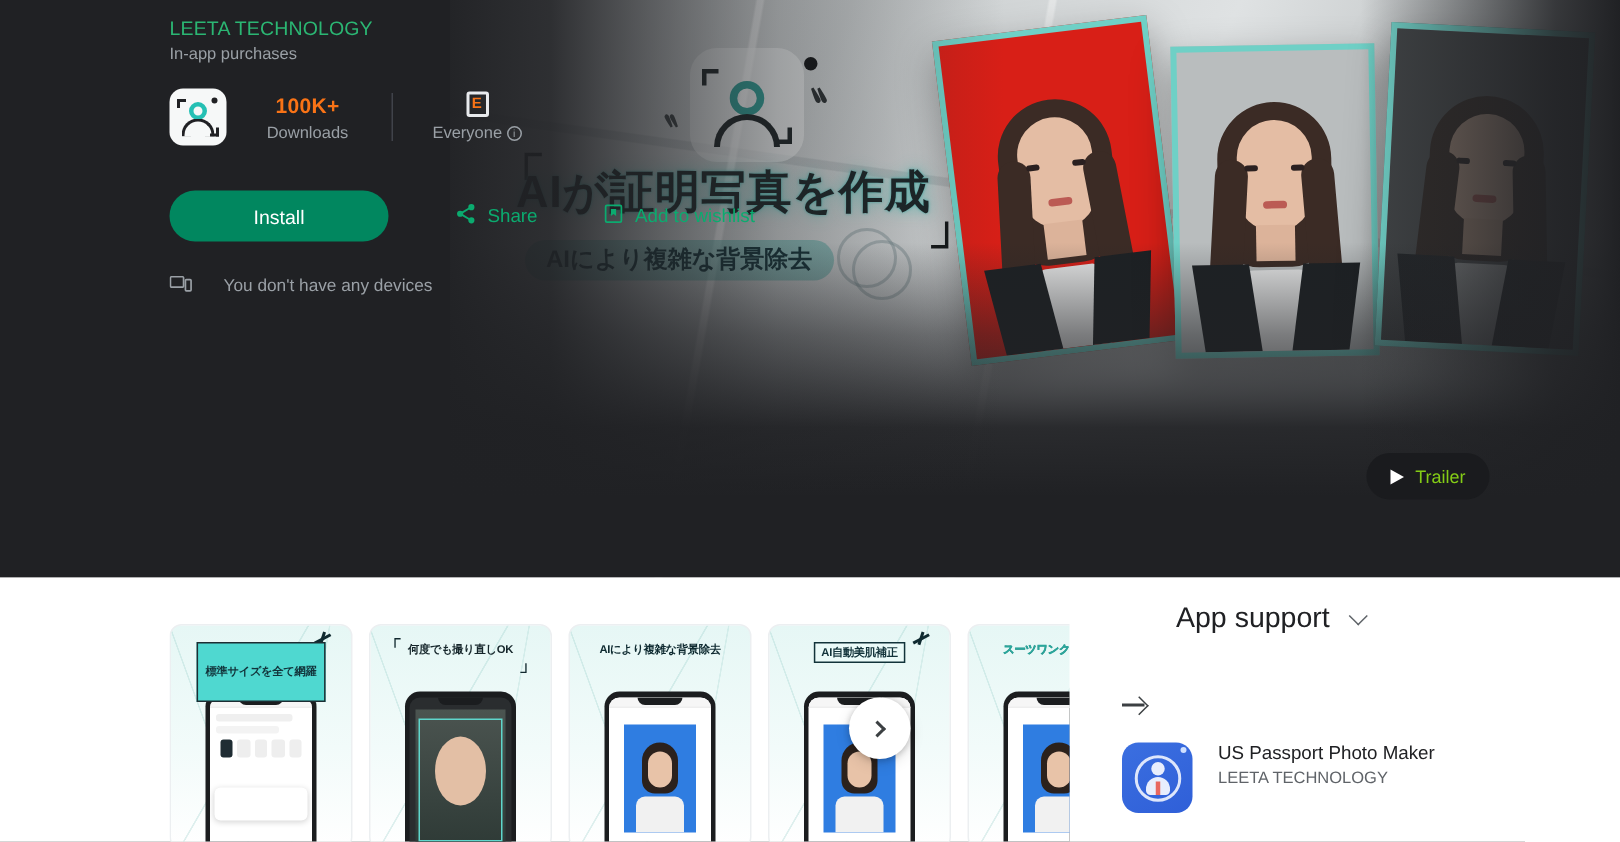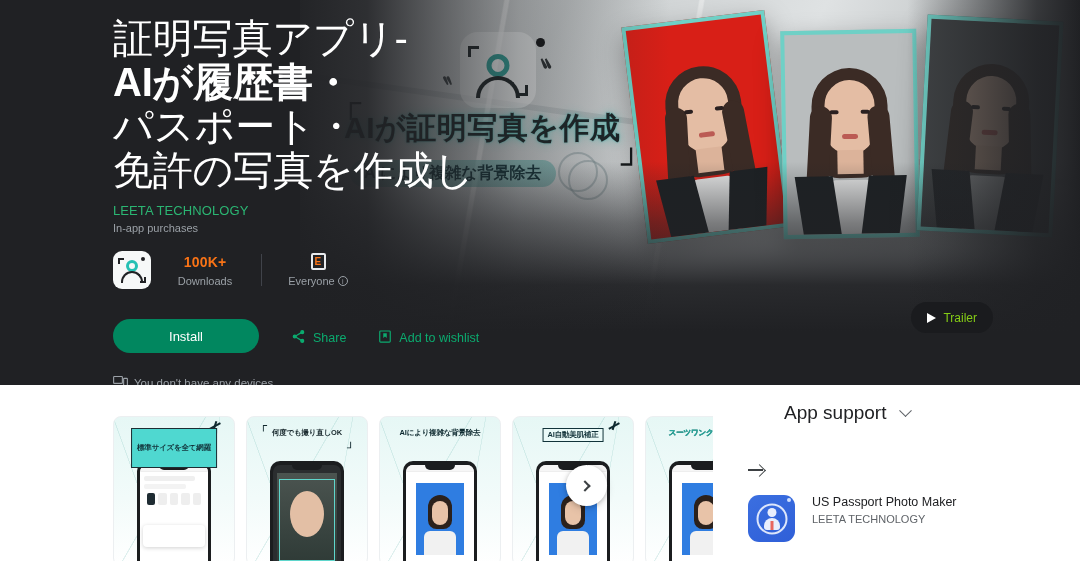--- a/index.html
+++ b/index.html
@@ -158,34 +158,34 @@
   .stat .v { font-size: 14px; font-weight: 700; color: #f97316; letter-spacing:.2px; }
   .stat .v.icon-box {
     width: 15px; height: 17px; border: 2px solid #e8eaed; border-radius: 2px;
     margin: 0 auto; display: flex; align-items: center; justify-content: center;
     font-size: 10px; font-weight: 700; line-height: 1;
   }
   .stat .l { font-size: 11px; color: #9aa0a6; margin-top: 5px; display:flex; align-items:center; justify-content:center; gap:3px;}
   .divider-v { width: 1px; height: 32px; background: #40434a; margin: 0 26px; }
   .info-circ { width: 10px; height: 10px; border: 1px solid #9aa0a6; border-radius: 50%; display:inline-flex; align-items:center; justify-content:center; font-size:7px; }
 
-  .actions { display: flex; align-items: flex-end; margin-top: 30px; gap: 0; }
+  .actions { display: flex; align-items: center; margin-top: 30px; gap: 12px; }
   .install-btn {
     width: 146px; height: 34px; border-radius: 18px; border: none;
     background: #01875f; color: #ffffff; font-size: 13px; font-weight: 500;
     font-family: inherit; cursor: pointer;
   }
   .link-btn {
     display: flex; align-items: center; gap: 7px;
     background: none; border: none; color: #0bab6f; font-size: 12.5px; font-weight: 500;
     font-family: inherit; cursor: pointer; padding: 6px 10px;
   }
   .link-btn.share { margin-left: 22px; }
   .link-btn.wish { margin-left: 12px; }
-  .dev-row { display: flex; align-items: center; gap: 6px; margin-top: 22px; color: #9aa0a6; font-size: 11.5px; }
+  .dev-row { display: flex; align-items: center; gap: 21px; margin-top: 22px; color: #9aa0a6; font-size: 11.5px; }
 
   .trailer-btn {
     position: absolute; right: 87px; top: 302px; z-index: 6;
     display: flex; align-items: center; gap: 7px;
     height: 31px; padding: 0 16px; border-radius: 16px;
     background: #1a1b1e; border: none; color: #84cc16;
     font-size: 12px; font-family: inherit; cursor: pointer;
   }
   .tri { width: 0; height: 0; border-left: 9px solid #fff; border-top: 5.5px solid transparent; border-bottom: 5.5px solid transparent; }
 
@@ -360,26 +360,20 @@
         <div class="f-jl"></div>
           <div class="f-jr"></div>
       </div>
       <div class="dim"></div>
     </div>
   </div>
 
   <div class="hero-fade"></div>
 
   <div class="hero-info">
-    <h1 class="app-title">
-      <span>証明写真アプリ-</span><br>
-      <b>AIが履歴書・</b><br>
-      <span>パスポート・</span><br>
-      <span>免許の写真を作成し</span>
-    </h1>
 
     <div class="dev-name">LEETA TECHNOLOGY</div>
     <div class="iap">In-app purchases</div>
 
     <div class="stats">
       <div class="app-icon-sm">
         <div class="r"></div>
         <div class="m"></div>
         <div class="c tl"></div>
         <div class="c br"></div>

